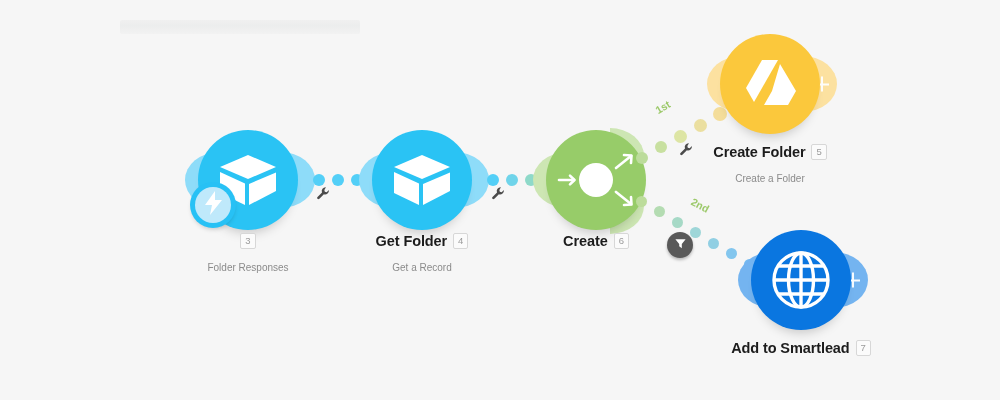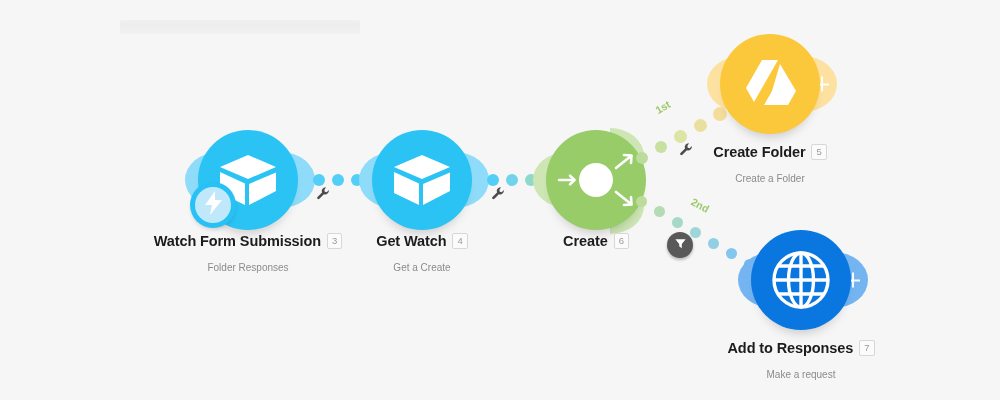--- a/index.html
+++ b/index.html
@@ -190,21 +190,20 @@
         <span>
           <svg width="19" height="24" viewBox="0 0 19 24">
             <polygon points="11,0 1,14 8,14 6,24 18,9 11,9" fill="#ffffff"></polygon>
           </svg>
         </span>
       </div>
     </div>
 
     <div class="labels" style="left:148px; top:233px; width:200px;">
       <div class="title-row">
-        <span class="mod-title">Watch Form Submission</span>
         <span class="mod-badge">3</span>
       </div>
       <div class="mod-sub">Folder Responses</div>
     </div>
   </div>
 
   <div class="dots" style="left:313px; top:173px; width:56px; height:14px;">
     <i style="left:0px;  top:1px; width:12px; height:12px; background:#53cff7;"></i>
     <i style="left:19px; top:1px; width:12px; height:12px; background:#53cff7;"></i>
     <i style="left:38px; top:1px; width:12px; height:12px; background:#53cff7;"></i>
@@ -225,24 +224,24 @@
         <svg width="60" height="58" viewBox="0 0 60 58">
           <polygon points="30,4 58,16 30,28 2,16" fill="#ffffff"></polygon>
           <polygon points="2,21 27,32.5 27,54 2,42" fill="#ffffff"></polygon>
           <polygon points="31,33 58,21.5 58,40 31,54" fill="#ffffff"></polygon>
         </svg>
       </span>
     </div>
 
     <div class="labels" style="left:332px; top:233px; width:180px;">
       <div class="title-row">
-        <span class="mod-title">Get Watch</span>
+        <span class="mod-title">Get Folder</span>
         <span class="mod-badge">4</span>
       </div>
-      <div class="mod-sub">Get a Create</div>
+      <div class="mod-sub">Get a Record</div>
     </div>
   </div>
 
   <div class="dots" style="left:487px; top:173px; width:56px; height:14px;">
     <i style="left:0px;  top:1px; width:12px; height:12px; background:#53cff7;"></i>
     <i style="left:19px; top:1px; width:12px; height:12px; background:#6fd4ea;"></i>
     <i style="left:38px; top:1px; width:12px; height:12px; background:#8ed9c9;"></i>
   </div>
   <div class="wrench" style="left:491px; top:186px;">
     <svg width="15" height="15" viewBox="0 0 16 16">
@@ -355,20 +354,19 @@
             <line x1="9.5" y1="18" x2="54.5" y2="18"></line>
             <line x1="9.5" y1="46" x2="54.5" y2="46"></line>
             <line x1="32" y1="5" x2="32" y2="59"></line>
           </g>
         </svg>
       </span>
     </div>
 
     <div class="labels" style="left:711px; top:340px; width:180px;">
       <div class="title-row">
-        <span class="mod-title">Add to Responses</span>
+        <span class="mod-title">Add to Smartlead</span>
         <span class="mod-badge">7</span>
       </div>
-      <div class="mod-sub">Make a request</div>
     </div>
   </div>
 
 </div>
 
 </body></html>

